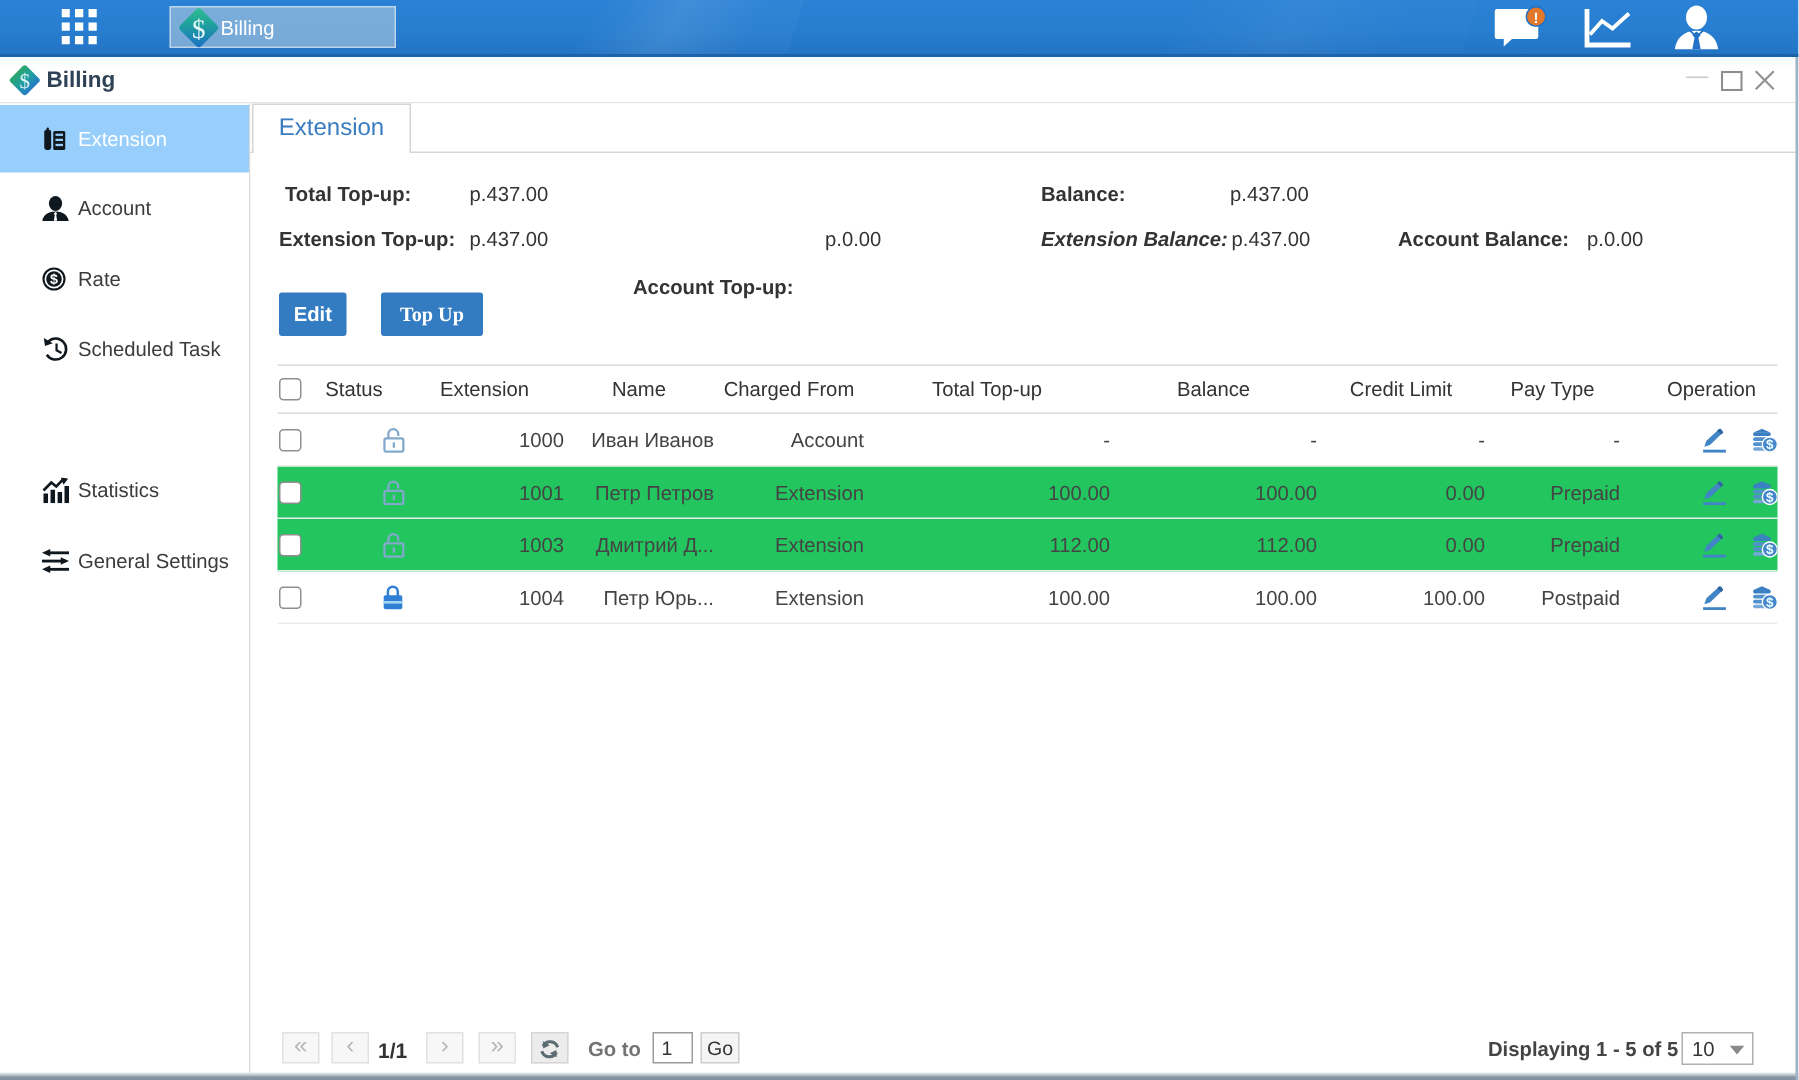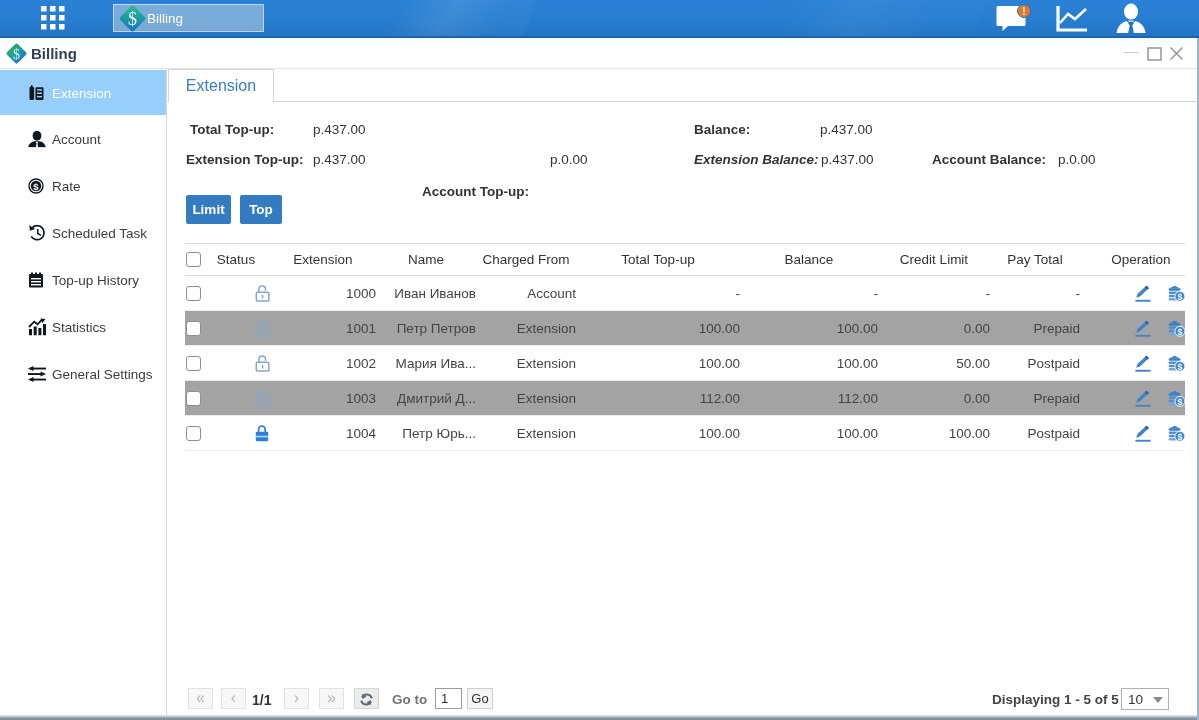--- a/index.html
+++ b/index.html
@@ -42,21 +42,21 @@
 .lab{position:absolute;font-size:13.5px;font-weight:bold;color:#333;white-space:nowrap;}
 .val{position:absolute;font-size:13.5px;color:#333;white-space:nowrap;}
 .btn{position:absolute;background:#337cc2;color:#fff;font-size:13.5px;font-weight:bold;text-align:center;
   border-radius:2px;font-family:"Liberation Sans",sans-serif;}
 
 #tbl{position:absolute;left:185px;top:243px;width:1000px;border-collapse:collapse;table-layout:fixed;}
 #tbl th{height:31px;font-size:13.5px;font-weight:normal;color:#333;
   border-top:1px solid #dcdcdc;border-bottom:1px solid #dcdcdc;padding:0;text-align:center;}
 #tbl td{height:34px;font-size:13.5px;color:#444;padding:0;text-align:right;
   border-bottom:1px solid #ededed;}
-#tbl tr.alt td{background:#a3a3a3;}
+#tbl tr.alt td{background:#22c55e;}
 .cb{display:inline-block;width:13px;height:13px;border:1px solid #8f8f8f;border-radius:3px;background:#fff;vertical-align:middle;margin-left:1px;}
 .lockcell svg{margin-top:2px;}
 .opicons svg{vertical-align:middle;}
 
 .pgbtn{position:absolute;top:688px;height:21px;box-sizing:border-box;border:1px solid #e2e2e2;
   background:#f7f7f7;color:#b5b5b5;text-align:center;
   font-size:16px;line-height:17px;}
 .pgtxt{position:absolute;top:692px;font-size:13.5px;color:#555;font-weight:bold;}
 #gotoinput{position:absolute;left:435px;top:688px;width:27px;height:21px;border:1px solid #9c9c9c;
   box-sizing:border-box;font-size:13px;color:#333;padding-left:5px;line-height:19px;background:#fff;}
@@ -201,32 +201,20 @@
     <div class="txt">Rate</div>
   </div>
   <div class="sitem" style="top:141px;">
     <svg width="18" height="17" viewBox="0 0 18 17">
       <path d="M4.2 3.2 A7 7 0 1 1 3.2 12" fill="none" stroke="#10181f" stroke-width="1.7"></path>
       <path d="M1.2 0.8 L2 6.2 L7.2 4.4 Z" fill="#10181f"></path>
       <path d="M9.7 4.5 V9 L13 10.8" fill="none" stroke="#10181f" stroke-width="1.5"></path>
     </svg>
     <div class="txt">Scheduled Task</div>
   </div>
-  <div class="sitem" style="top:188px;">
-    <svg width="16" height="16" viewBox="0 0 16 16">
-      <rect x="1" y="2" width="14" height="13.5" rx="1.2" fill="#10181f"></rect>
-      <rect x="3" y="0.5" width="2" height="3" fill="#10181f"></rect>
-        <rect x="7" y="0.5" width="2" height="3" fill="#10181f"></rect>
-        <rect x="11" y="0.5" width="2" height="3" fill="#10181f"></rect>
-      <rect x="3" y="6" width="10" height="1.4" fill="#fff"></rect>
-      <rect x="3" y="9" width="10" height="1.4" fill="#fff"></rect>
-      <rect x="3" y="12" width="10" height="1.4" fill="#fff"></rect>
-    </svg>
-    <div class="txt">Top-up History</div>
-  </div>
   <div class="sitem" style="top:235px;">
     <svg width="18" height="17" viewBox="0 0 18 17">
         <g fill="#10181f">
       <rect x="1" y="10.5" width="3" height="6.5"></rect>
       <rect x="5.7" y="8" width="3" height="9"></rect>
       <rect x="10.4" y="9.5" width="3" height="7.5"></rect>
       <rect x="15" y="5.5" width="3" height="11.5"></rect>
       <path d="M1 8.5 L6.2 3.2 L9.5 5.8 L13.8 1.4" fill="none" stroke="#10181f" stroke-width="1.8"></path>
       <path d="M11.8 0 L17 0 L14.8 4.6 Z" transform="rotate(12 14.4 2.3)"></path>
     </g>
@@ -260,22 +248,22 @@
 <div class="val" style="left:820px;top:122px;">p.437.00</div>
 <div class="lab" style="left:186px;top:152px;">Extension Top-up:</div>
 <div class="val" style="left:313px;top:152px;">p.437.00</div>
 <div class="lab" style="left:422px;top:152px;margin-top:32px;">Account Top-up:</div>
 <div class="val" style="left:550px;top:152px;">p.0.00</div>
 <div class="lab" style="left:694px;top:152px;font-style:italic;">Extension Balance:</div>
 <div class="val" style="left:821px;top:152px;">p.437.00</div>
 <div class="lab" style="left:932px;top:152px;">Account Balance:</div>
 <div class="val" style="left:1058px;top:152px;">p.0.00</div>
 
-<div class="btn" style="left:186px;top:195px;width:45px;height:29px;line-height:29px;">Limit</div>
-<div class="btn" style="left:240px;top:195px;width:42px;height:29px;line-height:29px;">Top Up</div>
+<div class="btn" style="left:186px;top:195px;width:45px;height:29px;line-height:29px;">Edit</div>
+<div class="btn" style="left:254px;top:195px;width:68px;height:29px;line-height:29px;font-family:Liberation Serif, serif;">Top Up</div>
 
 <table id="tbl">
   <colgroup>
     <col style="width:17px">
       <col style="width:68px">
       <col style="width:106px">
       <col style="width:100px">
     <col style="width:100px">
       <col style="width:164px">
       <col style="width:138px">
@@ -286,21 +274,21 @@
   <tbody>
       <tr>
     <th style="text-align:left;"><span class="cb"></span></th>
     <th>Status</th>
         <th>Extension</th>
         <th>Name</th>
         <th>Charged From</th>
         <th>Total Top-up</th>
     <th>Balance</th>
         <th>Credit Limit</th>
-        <th>Pay Total</th>
+        <th>Pay Type</th>
         <th style="padding-left:17px;">Operation</th>
   </tr>
   <tr>
     <td style="text-align:left;"><span class="cb"></span></td>
     <td class="lockcell"><svg width="16" height="18" viewBox="0 0 16 18">
             <use href="#lockopen"></use>
           </svg></td>
     <td>1000</td>
         <td>Иван Иванов</td>
         <td>Account</td>
@@ -319,38 +307,20 @@
     <td class="lockcell"><svg width="16" height="18" viewBox="0 0 16 18">
             <use href="#lockopen"></use>
           </svg></td>
     <td>1001</td>
         <td>Петр Петров</td>
         <td>Extension</td>
         <td>100.00</td>
         <td>100.00</td>
         <td>0.00</td>
         <td>Prepaid</td>
-    <td class="opicons"><svg width="16" height="17" viewBox="0 0 16 17" style="margin-left:11px;margin-right:17px;">
-            <use href="#pencil"></use>
-          </svg><svg width="17" height="17" viewBox="0 0 17 17">
-            <use href="#coins"></use>
-          </svg></td>
-  </tr>
-  <tr>
-    <td style="text-align:left;"><span class="cb"></span></td>
-    <td class="lockcell"><svg width="16" height="18" viewBox="0 0 16 18">
-            <use href="#lockopen"></use>
-          </svg></td>
-    <td>1002</td>
-        <td>Мария Ива...</td>
-        <td>Extension</td>
-        <td>100.00</td>
-        <td>100.00</td>
-        <td>50.00</td>
-        <td>Postpaid</td>
     <td class="opicons"><svg width="16" height="17" viewBox="0 0 16 17" style="margin-left:11px;margin-right:17px;">
             <use href="#pencil"></use>
           </svg><svg width="17" height="17" viewBox="0 0 17 17">
             <use href="#coins"></use>
           </svg></td>
   </tr>
   <tr class="alt">
     <td style="text-align:left;"><span class="cb"></span></td>
     <td class="lockcell"><svg width="16" height="18" viewBox="0 0 16 18">
             <use href="#lockopen"></use>

